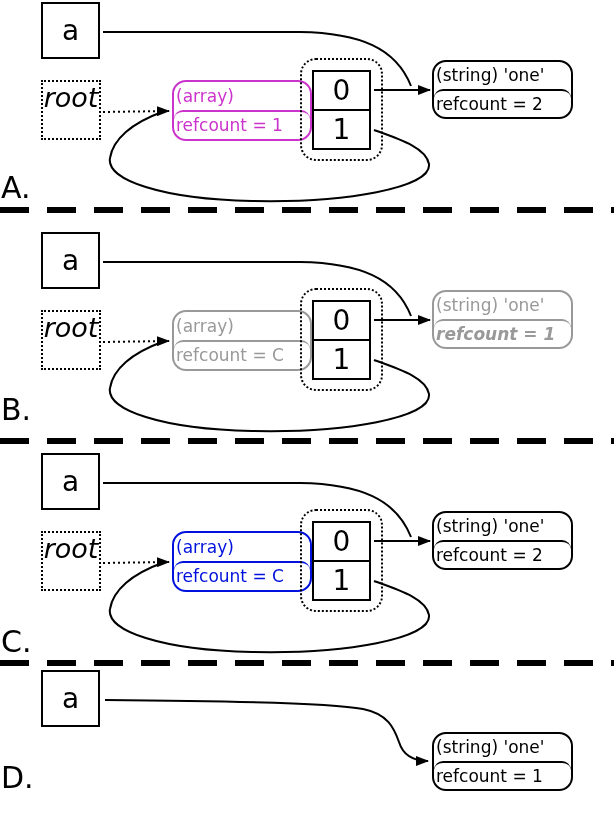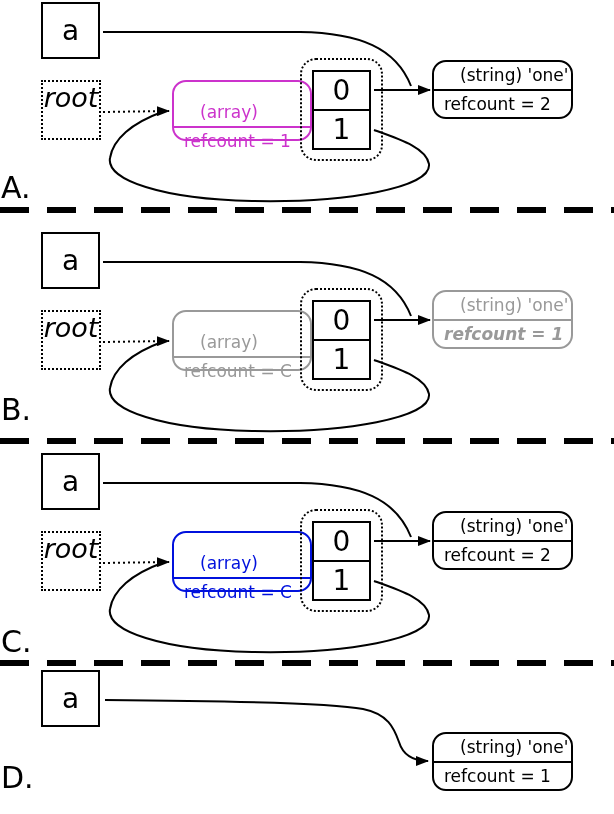--- a/index.html
+++ b/index.html
@@ -13,25 +13,25 @@
 
   .var-box{position:absolute;left:41px;top:2px;width:55px;height:53px;
            border:2.5px solid #000;background:#fff;display:flex;
            align-items:center;justify-content:center;font-size:28px;z-index:2;}
   .root-box{position:absolute;left:41px;top:80px;width:56px;height:56px;
             border:2px dotted #000;display:flex;
             justify-content:center;font-style:italic;font-size:27px;z-index:2;}
 
   .node{position:absolute;background:#fff;border:2px solid var(--c,#000);
         border-radius:14px;color:var(--c,#000);font-size:17px;}
-  .node .row1{height:27px;line-height:27px;padding-left:26px;white-space:nowrap;}
-  .node .row2{height:26px;line-height:26px;padding-left:10px;white-space:nowrap;
-              border-top:2px solid var(--c,#000);}
+  .node .row1{height:27px;line-height:27px;padding-left:2px;white-space:nowrap;}
+  .node .row2{height:26px;line-height:26px;padding-left:2px;white-space:nowrap;
+              border-top:2px solid var(--c,#000);border-radius:9px;}
   .array-node{left:172px;top:80px;width:136px;height:57px;z-index:1;}
-  .array-node .row1{height:28px;line-height:28px;margin-top:16px;}
+  .array-node .row1{height:28px;line-height:28px;}
   .array-node .row2{height:27px;line-height:27px;}
   .string-node{left:432px;top:60px;width:137px;height:55px;z-index:2;}
   .panel-d .string-node{top:64px;}
   .em-rc{font-weight:bold;font-style:italic;}
 
   .dotted-wrap{position:absolute;left:300px;top:58px;width:79px;height:99px;
                border:2px dotted #000;border-radius:16px;z-index:2;}
   .cells{position:absolute;left:312px;top:70px;width:55px;
          border:2.5px solid #000;background:#fff;z-index:3;}
   .cell{height:37px;display:flex;align-items:center;justify-content:center;

